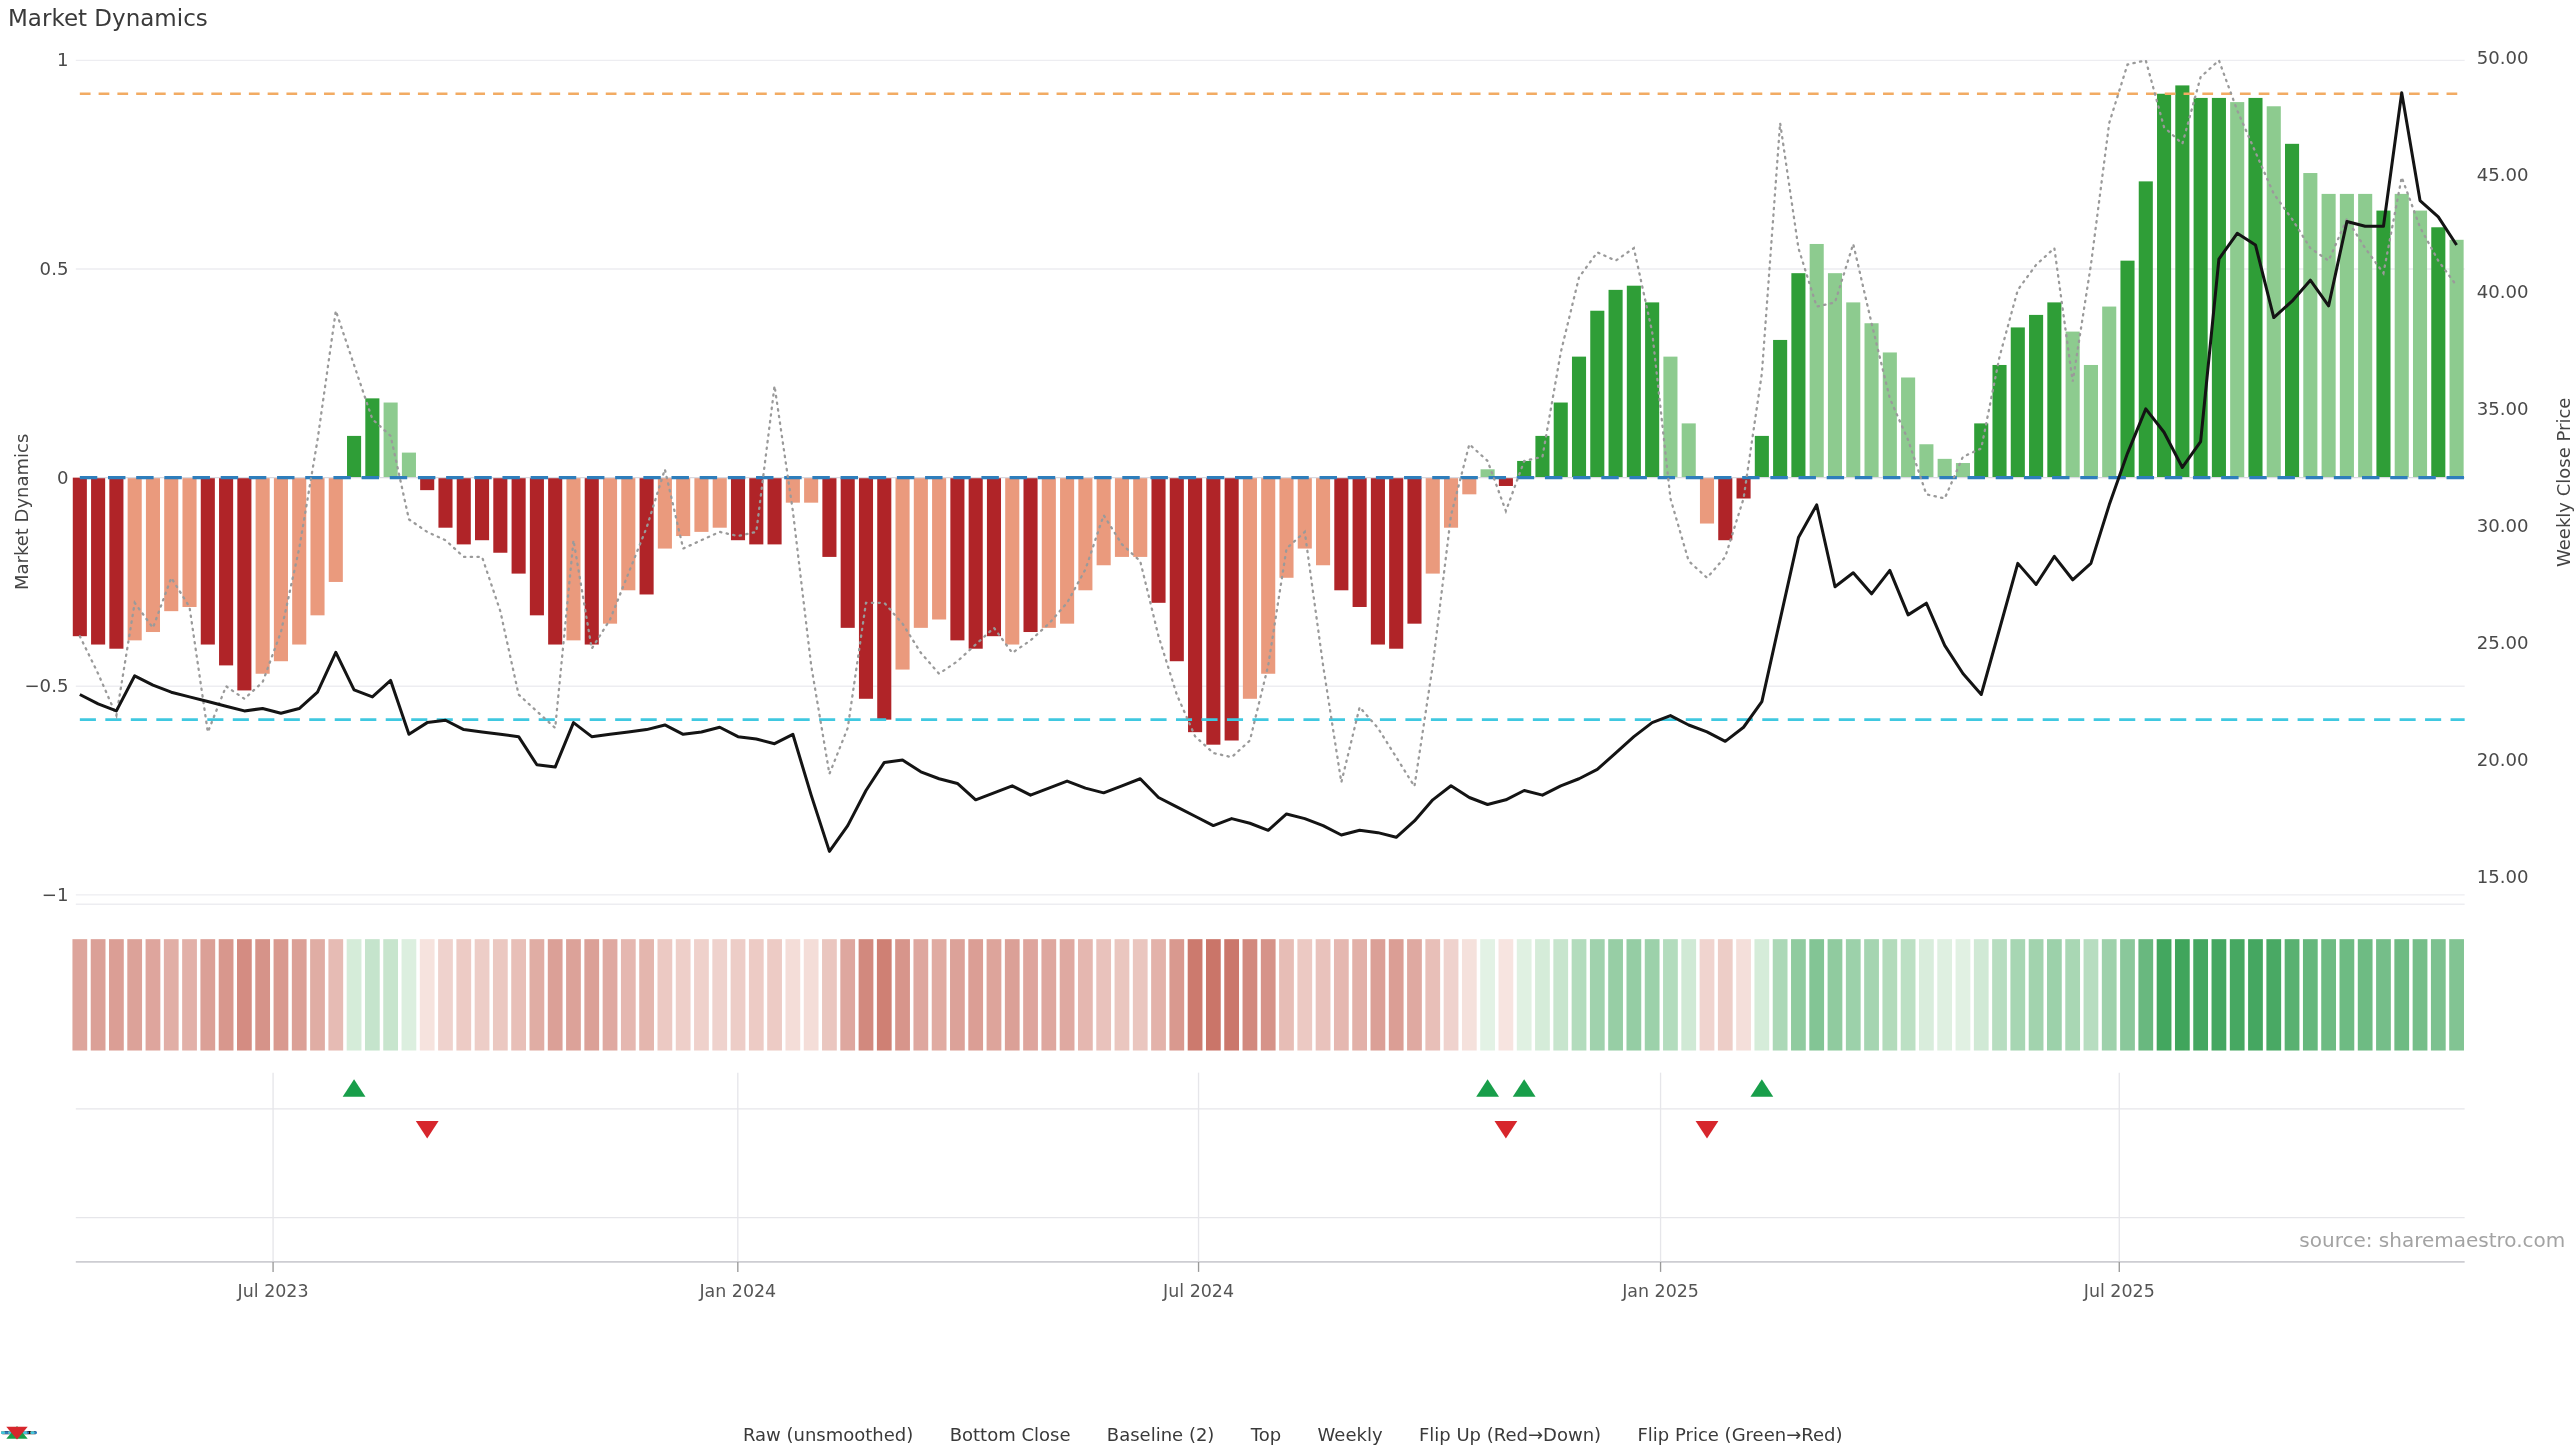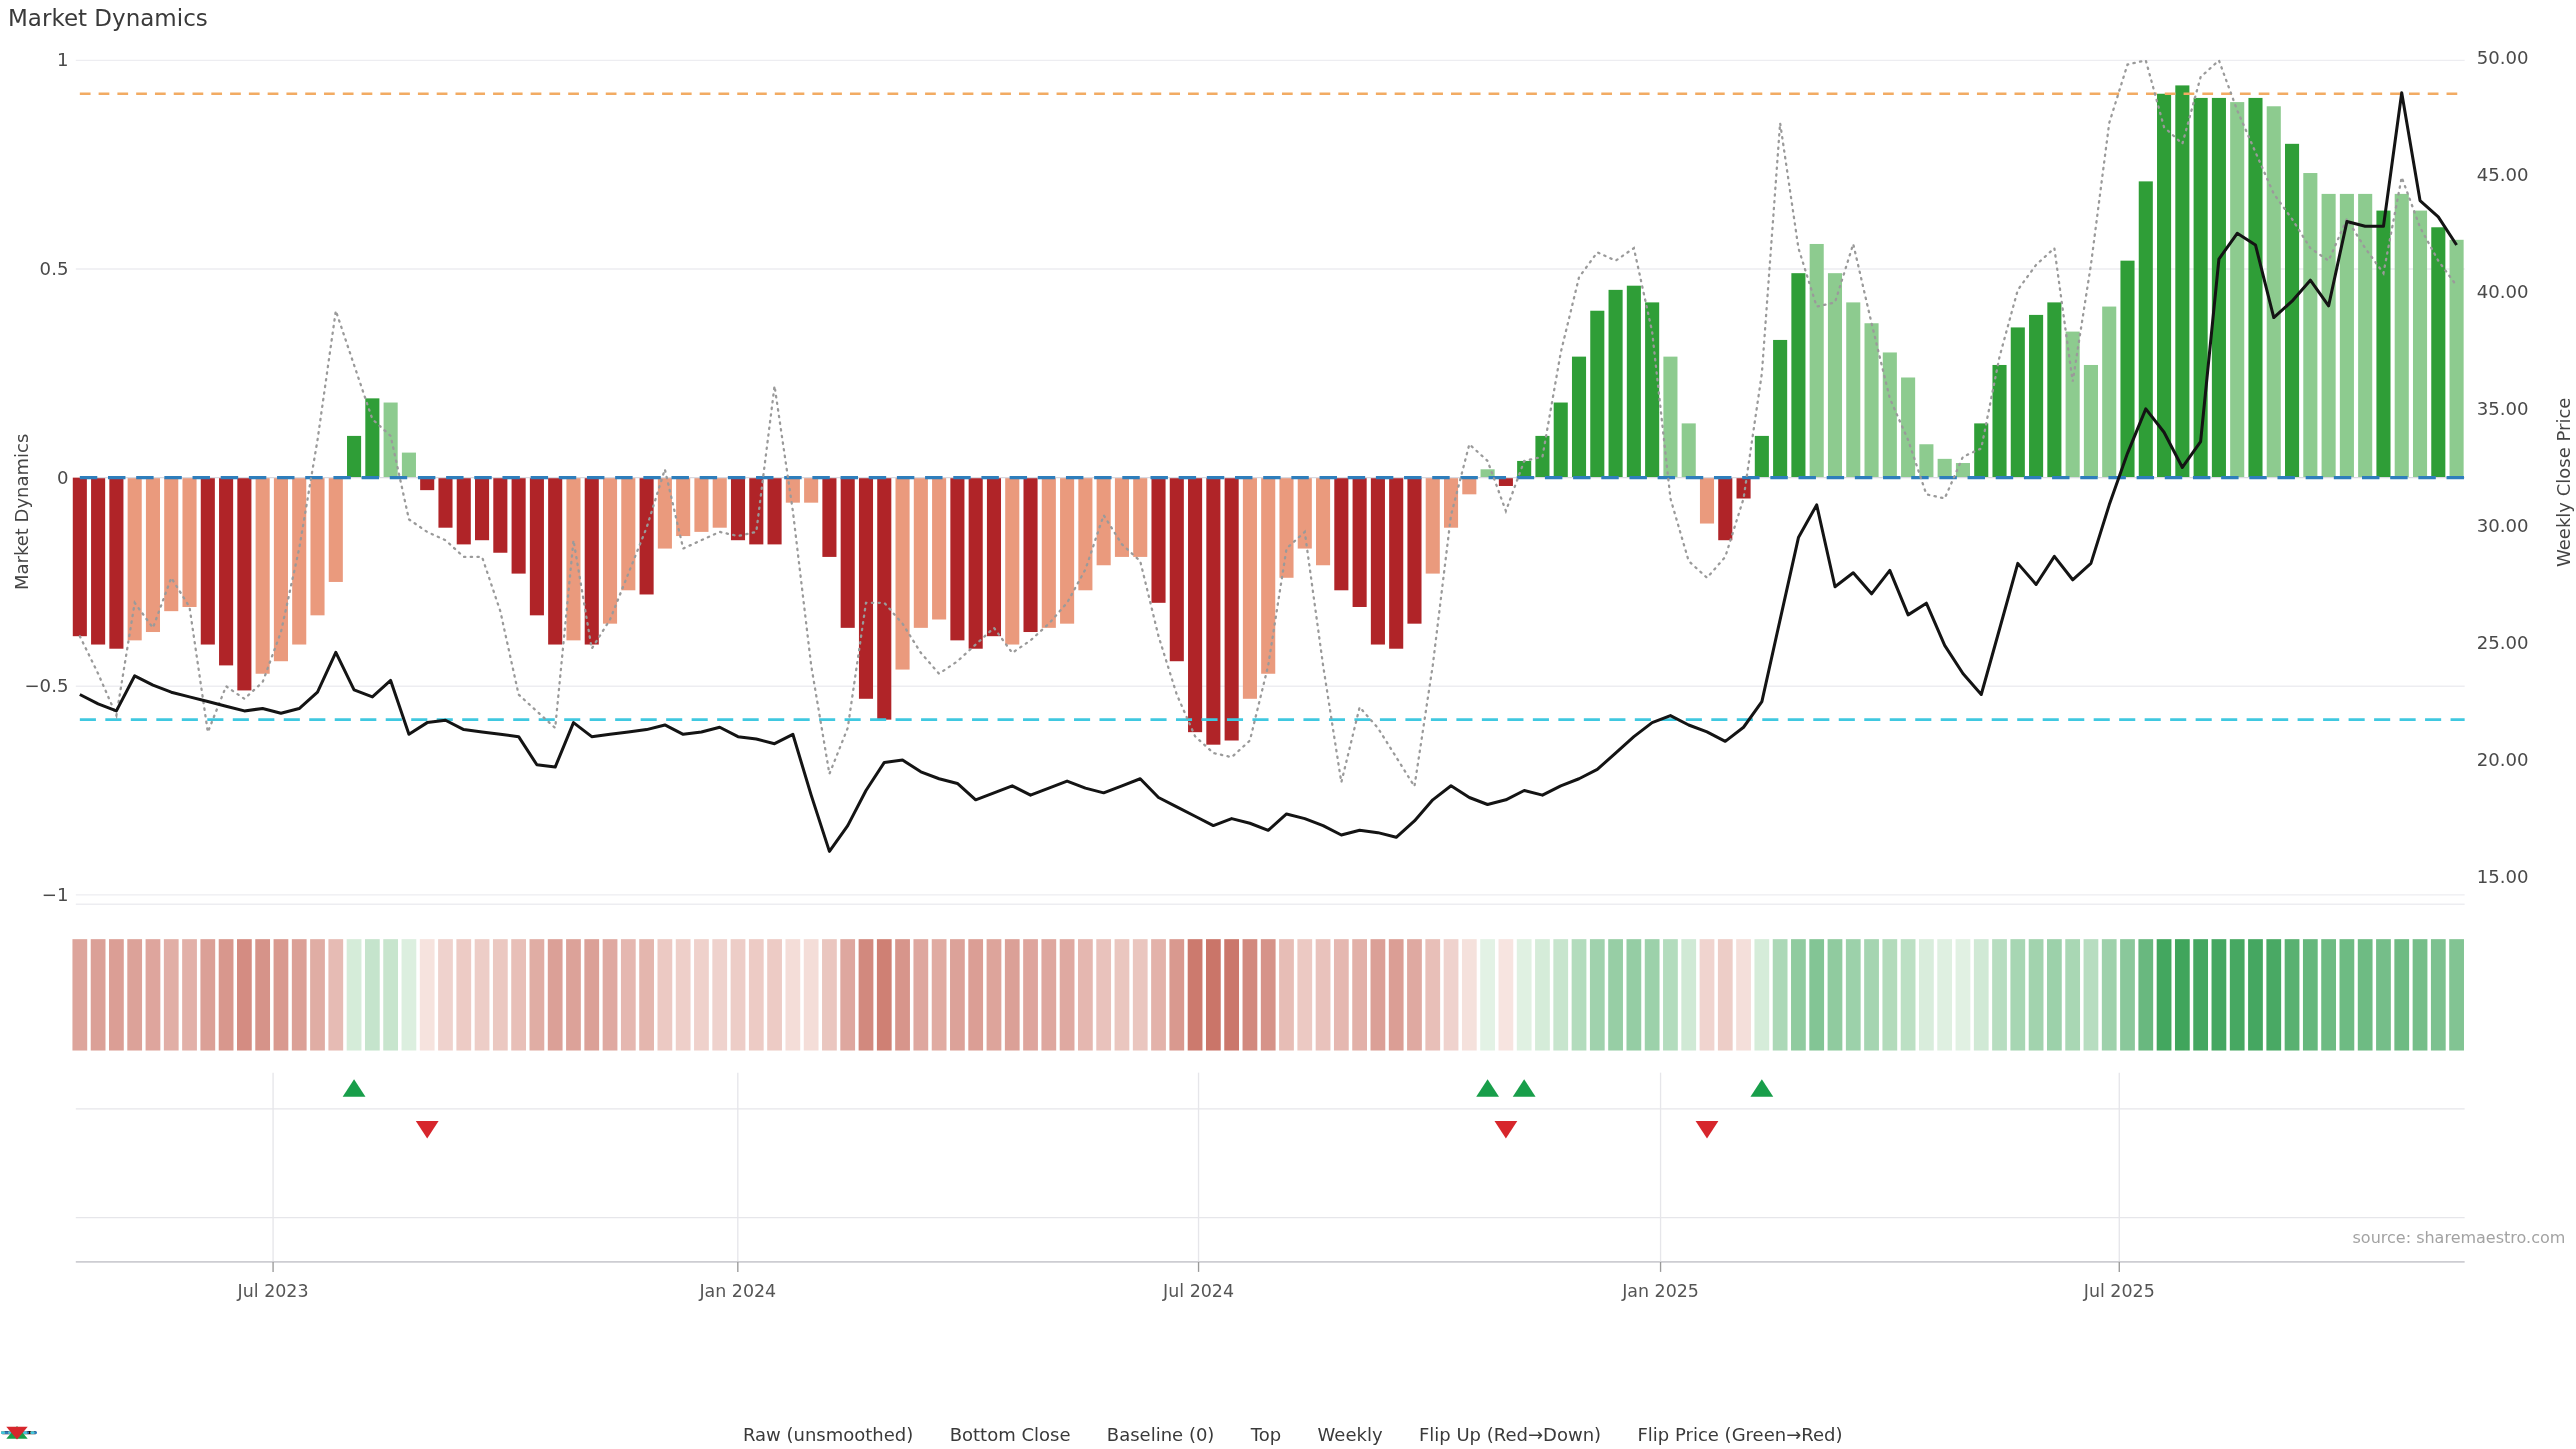--- a/index.html
+++ b/index.html
@@ -4,21 +4,21 @@
 <style>
   html,body{margin:0;padding:0;background:#fff;}
   .stage{position:relative;width:2576px;height:1449px;background:#fff;overflow:hidden;
          font-family:"DejaVu Sans","Liberation Sans",sans-serif;}
   .stage svg{position:absolute;left:0;top:0;}
   .chart-title{position:absolute;left:8px;top:5.4px;font-size:23px;color:#3a3a3a;}
   .yaxis-label-left{position:absolute;left:10.7px;top:590px;font-size:18px;color:#444;
       white-space:nowrap;transform:rotate(-90deg);transform-origin:left top;}
   .yaxis-label-right{position:absolute;left:2553px;top:567px;font-size:18px;color:#444;
       white-space:nowrap;transform:rotate(-90deg);transform-origin:left top;}
-  .source-note{position:absolute;right:10.7px;top:1228px;font-size:16px;color:#a3a3a3;}
+  .source-note{position:absolute;right:10.7px;top:1228px;font-size:20px;color:#a3a3a3;}
   .legend{position:absolute;left:0;top:1424px;width:2576px;display:flex;
       justify-content:center;align-items:center;gap:27px;}
   .legend .li{display:flex;align-items:center;gap:9.4px;font-size:18px;color:#3a3a3a;cursor:pointer;}
   .legend .sw{display:inline-flex;align-items:center;}
 </style>
 </head>
 <body>
 
 <div class="stage">
   <svg id="plot" width="2576" height="1449" viewBox="0 0 3840 2160">
@@ -376,21 +376,21 @@
           </svg>
         </span>
         <span>Bottom Close</span>
       </div>
       <div class="li">
         <span class="sw">
           <svg width="38" height="17.4" viewBox="0 0 56 26">
             <line x1="3" y1="13" x2="53" y2="13" stroke="#2e7ebc" stroke-width="4" stroke-dasharray="14 10" stroke-linecap="round"></line>
           </svg>
         </span>
-        <span>Baseline (0)</span>
+        <span>Baseline (2)</span>
       </div>
       <div class="li">
         <span class="sw">
           <svg width="38" height="17.4" viewBox="0 0 56 26">
             <line x1="3" y1="13" x2="53" y2="13" stroke="#f2ab63" stroke-width="4" stroke-dasharray="2 9" stroke-linecap="round"></line>
           </svg>
         </span>
         <span>Top</span>
       </div>
       <div class="li">

